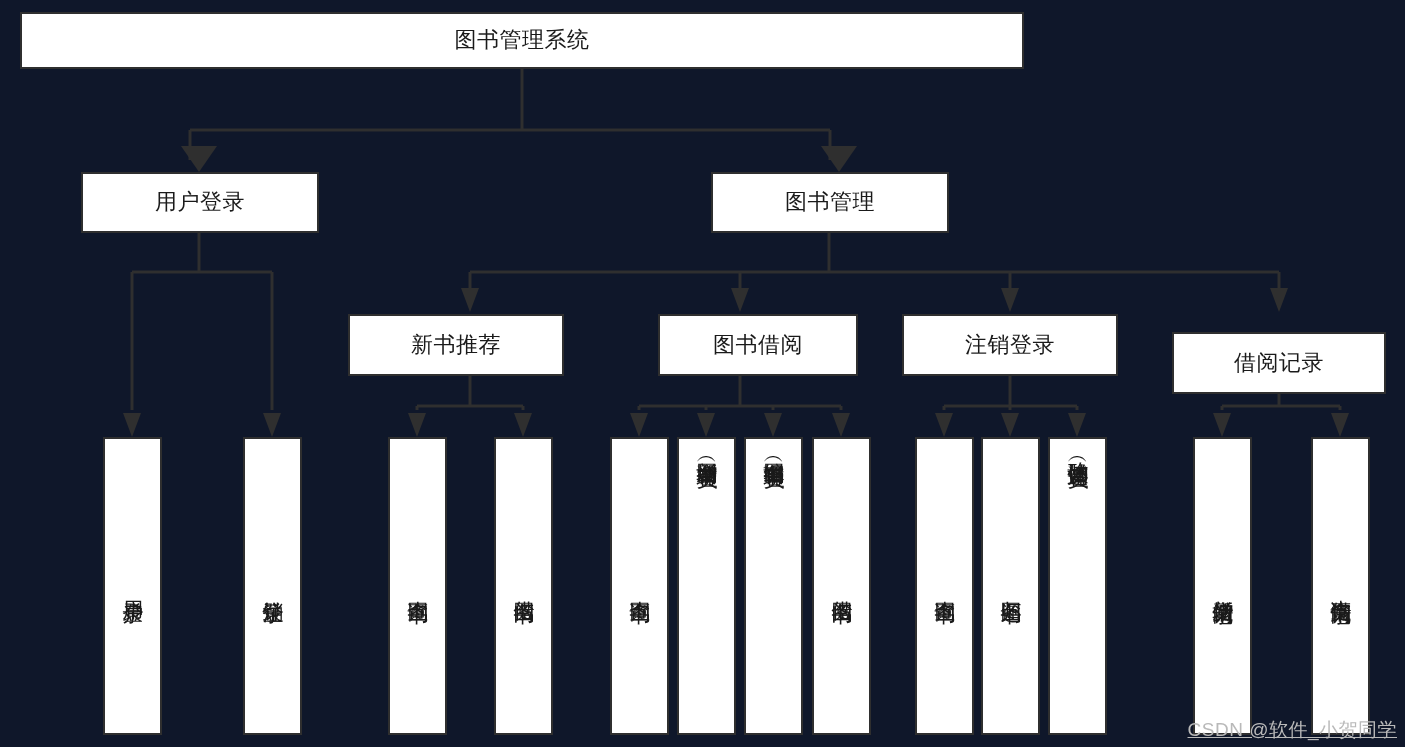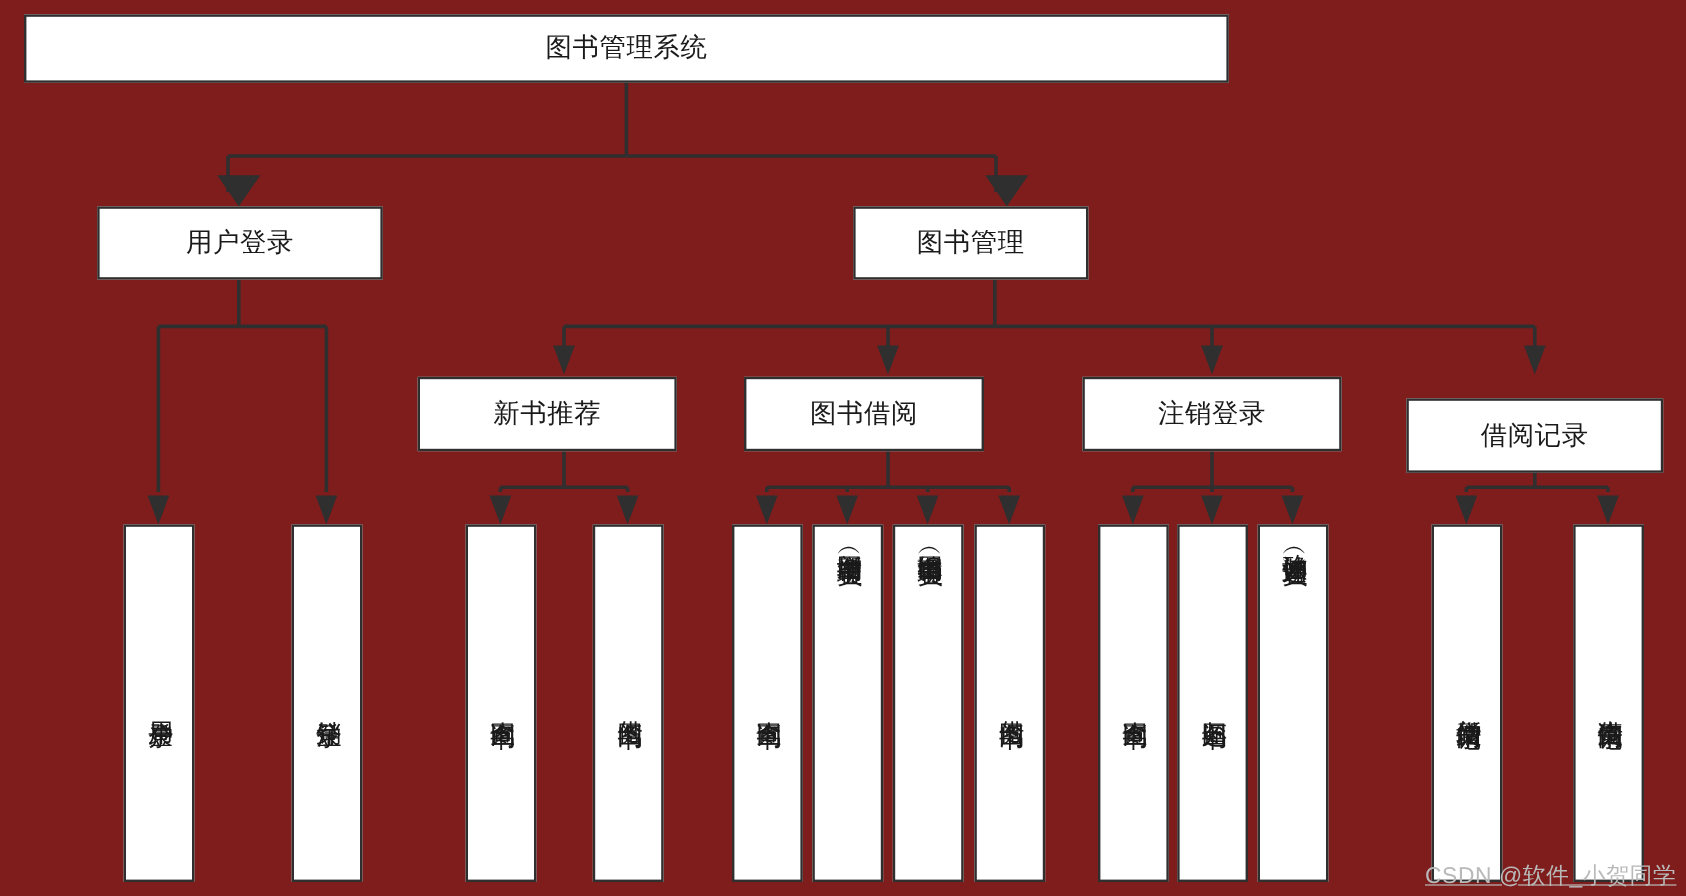--- a/index.html
+++ b/index.html
@@ -7,21 +7,21 @@
     padding: 0;
     background: #ffffff;
   }
   body {
     font-family: "Liberation Sans", "DejaVu Sans", sans-serif;
   }
   #stage {
     position: relative;
     width: 1405px;
     height: 747px;
-    background: #7f1d1d;
+    background: #0f172a;
     overflow: hidden;
   }
   #diagram-svg {
     position: absolute;
     left: 0;
     top: 0;
     width: 1405px;
     height: 747px;
   }
   .node-box {
@@ -159,29 +159,29 @@
   </svg>
 
   <div class="node-box" style="left:20px; top:12px; width:1004px; height:57px;">
     <span class="node-label-h">图书管理系统</span>
   </div>
 
   <div class="node-box" style="left:81px; top:172px; width:238px; height:61px;">
     <span class="node-label-h">用户登录</span>
   </div>
 
-  <div class="node-box" style="left:711px; top:172px; width:196px; height:61px;">
+  <div class="node-box" style="left:711px; top:172px; width:238px; height:61px;">
     <span class="node-label-h">图书管理</span>
   </div>
 
   <div class="node-box" style="left:348px; top:314px; width:216px; height:62px;">
     <span class="node-label-h">新书推荐</span>
   </div>
 
-  <div class="node-box" style="left:620px; top:314px; width:200px; height:62px;">
+  <div class="node-box" style="left:658px; top:314px; width:200px; height:62px;">
     <span class="node-label-h">图书借阅</span>
   </div>
 
   <div class="node-box" style="left:902px; top:314px; width:216px; height:62px;">
     <span class="node-label-h">注销登录</span>
   </div>
 
   <div class="node-box" style="left:1172px; top:332px; width:214px; height:62px;">
     <span class="node-label-h">借阅记录</span>
   </div>

